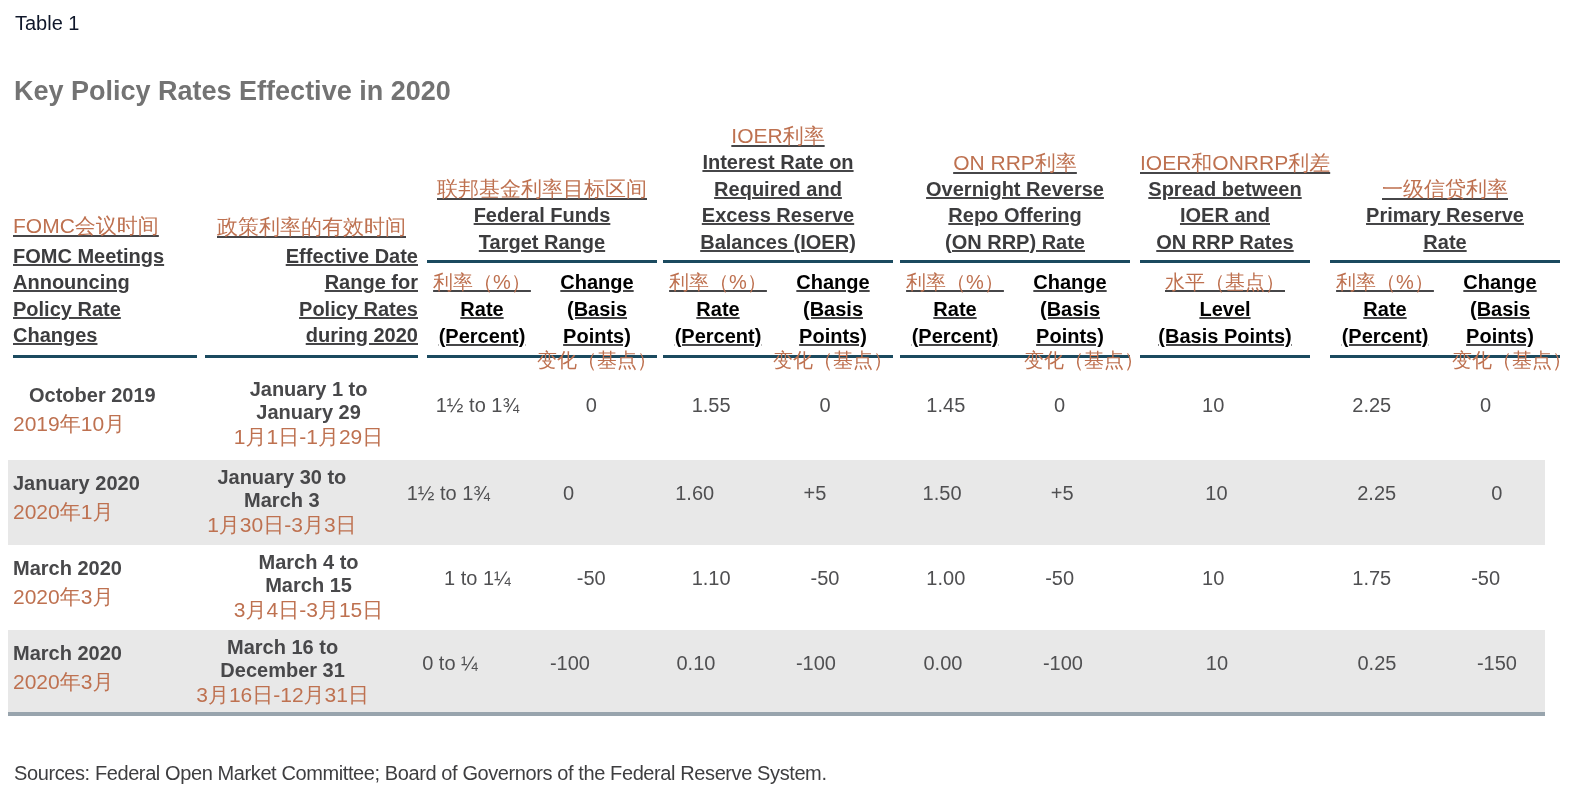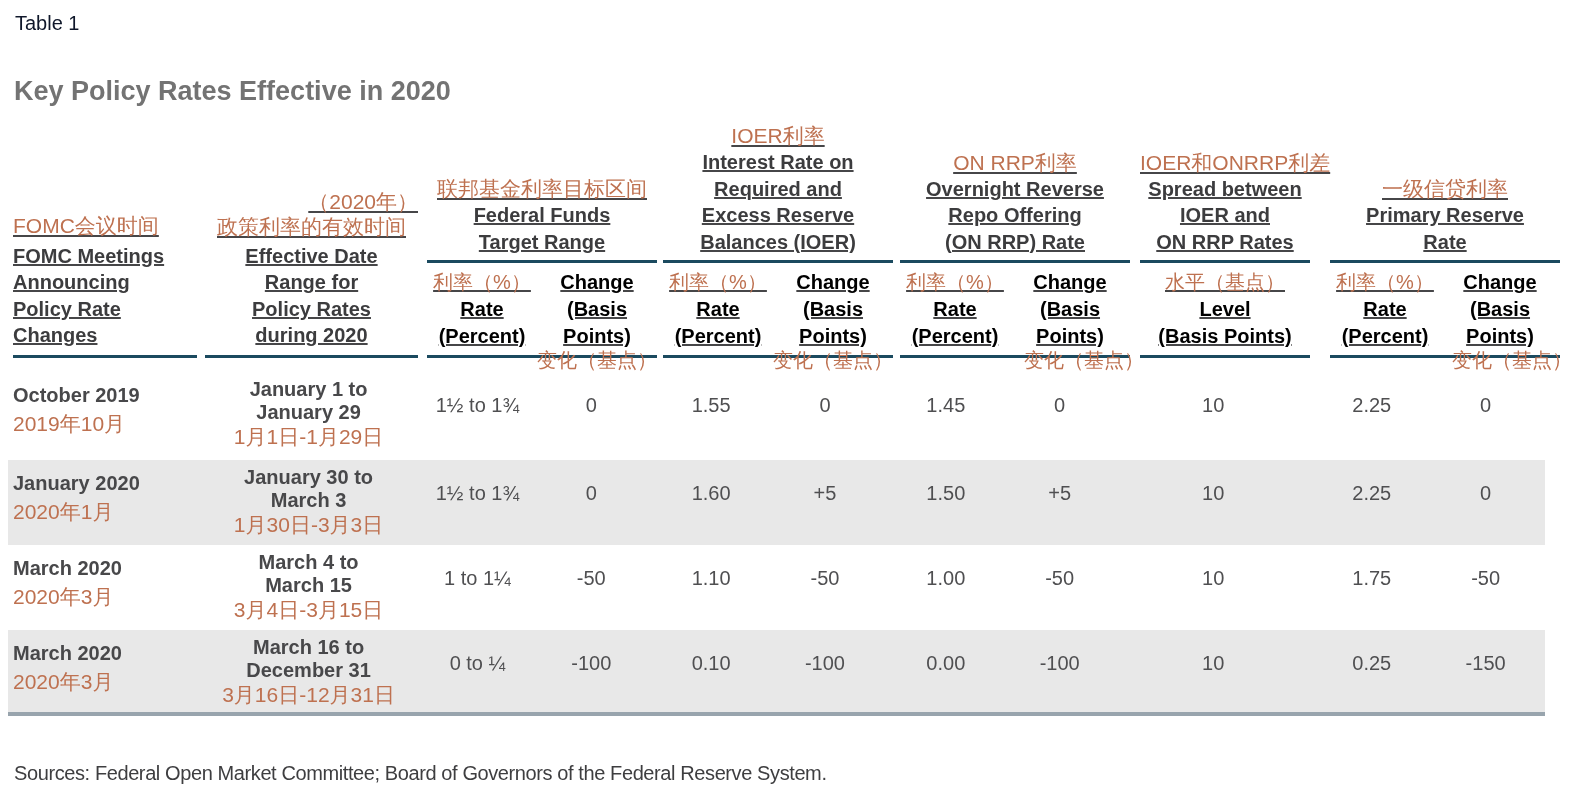--- a/index.html
+++ b/index.html
@@ -21,50 +21,50 @@
   .c2{width:213px;margin-right:9px;border-bottom:3px solid #1B4A5F;padding-bottom:6px;}
   .grp{width:230px;position:relative;}
   .g3{margin-right:6px;} .g4{margin-right:7px;} .g5{margin-right:10px;}
   .c6{width:170px;margin-right:20px;position:relative;}
   .g7{width:230px;}
 
   .c1 .h-zh{font-size:21px;line-height:1.25;}
   .c1 .h-en{font-size:20px;font-weight:bold;color:#3C3C3E;line-height:1.33;margin-top:3px;}
   .c2 .h-zh1{font-size:21px;text-align:right;line-height:1.2;}
   .c2 .h-zh2{font-size:21px;text-align:center;white-space:nowrap;line-height:1.2;}
-  .c2 .h-en{font-size:20px;font-weight:bold;color:#3C3C3E;line-height:1.33;text-align:center;margin-top:3px;}
+  .c2 .h-en{font-size:20px;font-weight:bold;color:#3C3C3E;line-height:1.33;text-align:right;margin-top:3px;}
 
   .group-top{flex:1;display:flex;flex-direction:column;justify-content:flex-end;
     border-bottom:3px solid #1B4A5F;padding-bottom:5px;box-sizing:border-box;}
   .group-top .g-zh{font-size:21px;text-align:center;white-space:nowrap;line-height:1.25;}
   .group-top .g-en{font-size:20px;font-weight:bold;color:#3C3C3E;text-align:center;line-height:1.32;}
 
   .subrow{height:95px;display:flex;align-items:flex-end;border-bottom:3px solid #1B4A5F;
     padding-bottom:5px;box-sizing:border-box;}
   .subcell{text-align:center;line-height:1.35;}
   .sa{width:110px;} .sb{width:120px;} .sl{width:170px;}
   .subcell .s-zh{font-size:20px;white-space:nowrap;}
   .subcell .s-en{font-size:20px;font-weight:bold;color:#000000;}
   .bianhua{position:absolute;bottom:-16px;right:0;font-size:20px;color:#BE7150;white-space:nowrap;z-index:3;}
   .g5 .bianhua{right:-14px;} .g7 .bianhua{right:-12px;}
 
   
   .rows{position:absolute;left:8px;top:358px;width:1537px;}
   .row{display:flex;height:85px;box-sizing:border-box;padding-left:5px;position:relative;}
   .row.first{height:102px;}
-  .row.shade{background:#E8E8E8;}
+  .row.shade{background:#E8E8E8;gap:28px;}
   .cm{width:184px;margin-right:8px;}
   .cd{width:213px;margin-right:9px;text-align:center;}
   .na{width:110px;} .nb{width:120px;}
   .nc6{width:170px;margin-right:20px;}
   .gm3{margin-right:6px;} .gm4{margin-right:7px;} .gm5{margin-right:10px;}
   .num{text-align:center;font-size:20px;font-weight:500;color:#4F4F51;padding-top:22px;box-sizing:border-box;}
   .row.first .num{padding-top:36px;}
   .m-en{font-size:20px;font-weight:600;color:#48484A;padding-top:12px;}
-  .row.first .m-en{padding-top:26px;}
+  .row.first .m-en{padding-top:26px;margin-left:16px;}
   .m-zh{font-size:21px;margin-top:3px;}
   .d-en{font-size:20px;font-weight:600;color:#48484A;line-height:1.15;padding-top:6px;max-width:160px;margin:0 auto;}
   .row.first .d-en{padding-top:20px;}
   .d-zh{font-size:21px;margin-top:-1px;white-space:nowrap;}
 
   .bottom-rule{position:absolute;left:8px;top:712px;width:1537px;height:4px;background:#98A4AD;}
   .source-line{position:absolute;left:14px;top:762px;font-size:20px;color:#3E3E40;letter-spacing:-0.4px;}
 </style>
 </head>
 <body>
@@ -78,21 +78,20 @@
 
     <div class="col c1">
       <div class="h-zh zh">FOMC会议时间</div>
       <div class="h-en pre">FOMC Meetings
 Announcing
 Policy Rate
 Changes</div>
     </div>
 
     <div class="col c2">
-      <div class="h-zh1 zh">（2020年）</div>
       <div class="h-zh2 zh">政策利率的有效时间</div>
       <div class="h-en pre">Effective Date
 Range for
 Policy Rates
 during 2020</div>
     </div>
 
     <div class="col grp g3">
       <div class="group-top">
         <div class="g-zh zh">联邦基金利率目标区间</div>

